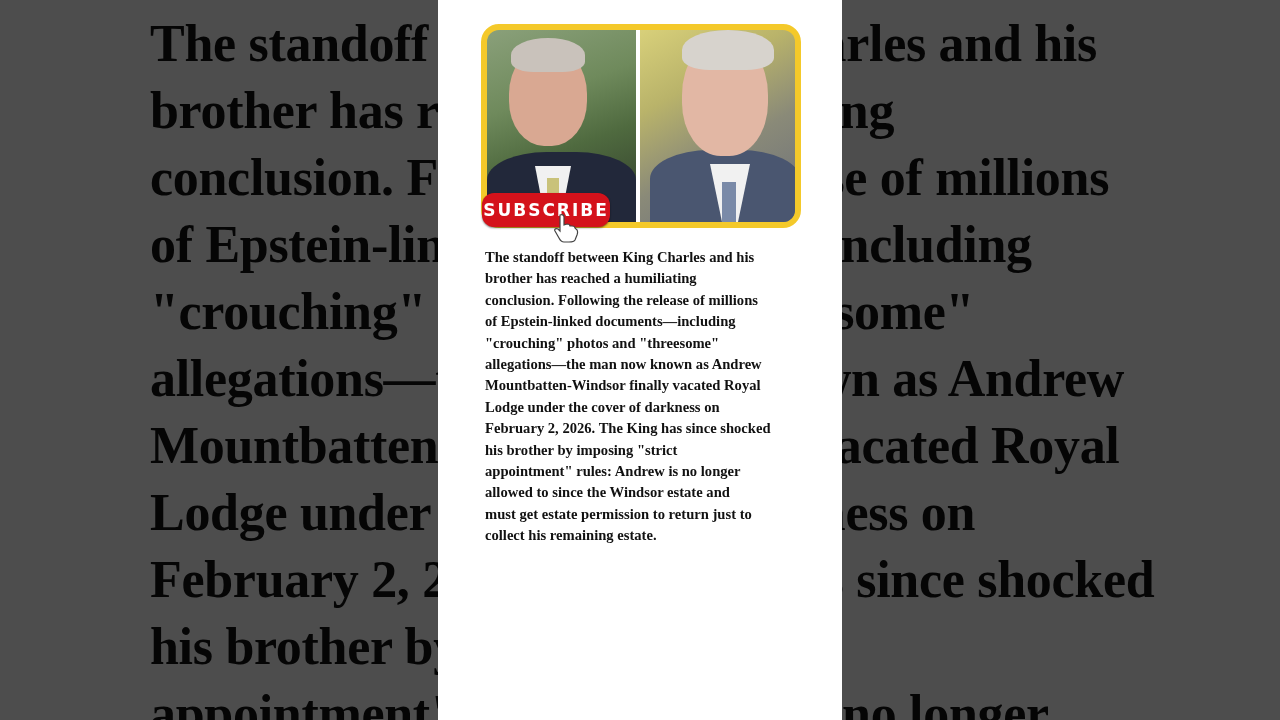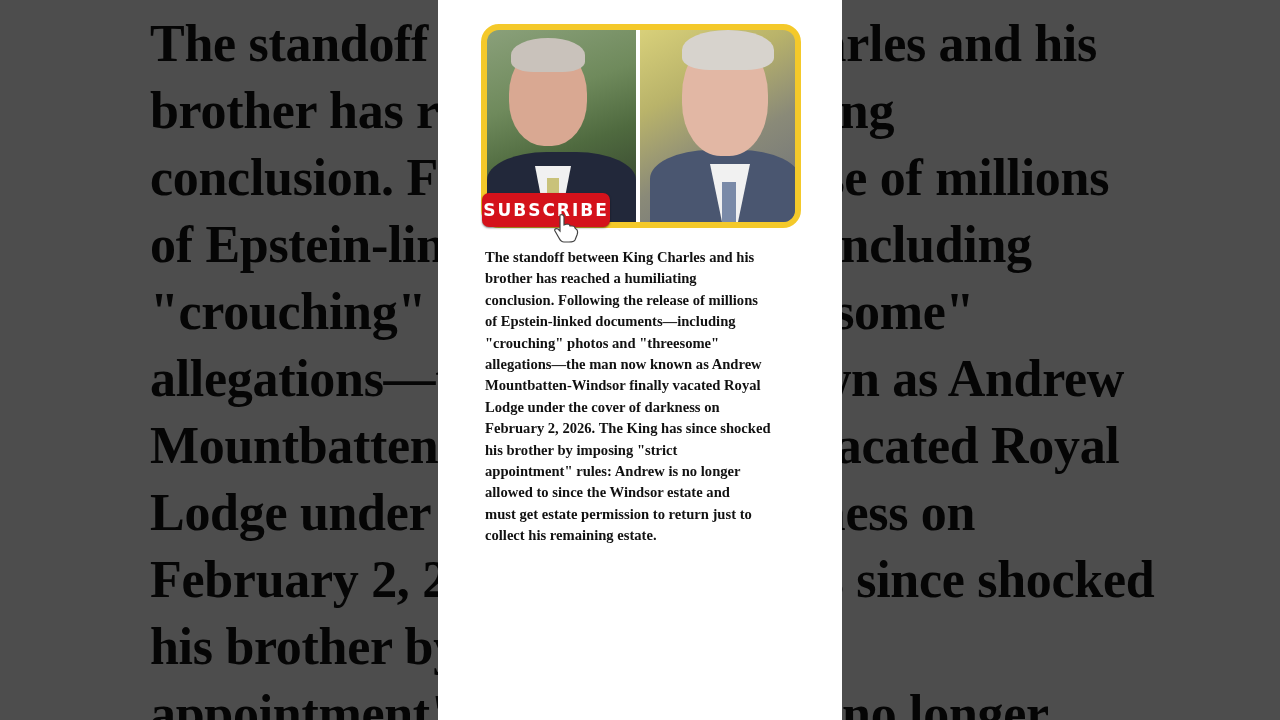--- a/index.html
+++ b/index.html
@@ -34,21 +34,21 @@
     .photo.left .hair { left:24px; top:8px; width:74px; height:34px; background:#c9c2bb; }
     .photo.right .hair { left:42px; top:0px; width:92px; height:40px; background:#d7d3cd; }
     .collar { position:absolute; bottom:0; background:#f1f1f1; }
     .photo.left .collar { left:48px; width:36px; height:56px; clip-path:polygon(0 0,100% 0,70% 100%,30% 100%); }
     .photo.right .collar { left:70px; width:40px; height:58px; clip-path:polygon(0 0,100% 0,70% 100%,30% 100%); }
     .tie { position:absolute; bottom:0; }
     .photo.left .tie { left:60px; width:12px; height:44px; background:#c9c27a; }
     .photo.right .tie { left:82px; width:14px; height:40px; background:#7a8aa8; }
     .subscribe {
       position:absolute; left:44px; top:193px; width:128px; height:34px;
-      background:#d4121b; border-radius:7px; box-shadow:0 1px 2px rgba(0,0,0,.5);
+      background:#d4121b; border-radius:12px; box-shadow:0 1px 2px rgba(0,0,0,.5);
       color:#ffffff; font-family:"DejaVu Sans", sans-serif; font-weight:bold; font-size:17px;
       letter-spacing:2px; line-height:34px; text-align:center;
     }
     .hand-icon { position:absolute; left:115px; top:213px; width:26px; height:30px; }
     .body-text {
       position:absolute; left:47px; top:247px; width:300px; margin:0;
       font-family:"Liberation Serif", "DejaVu Serif", serif; font-weight:bold;
       font-size:14.6px; line-height:21.4px; color:#111111;
     }
     .body-text span { display:block; white-space:nowrap; }

